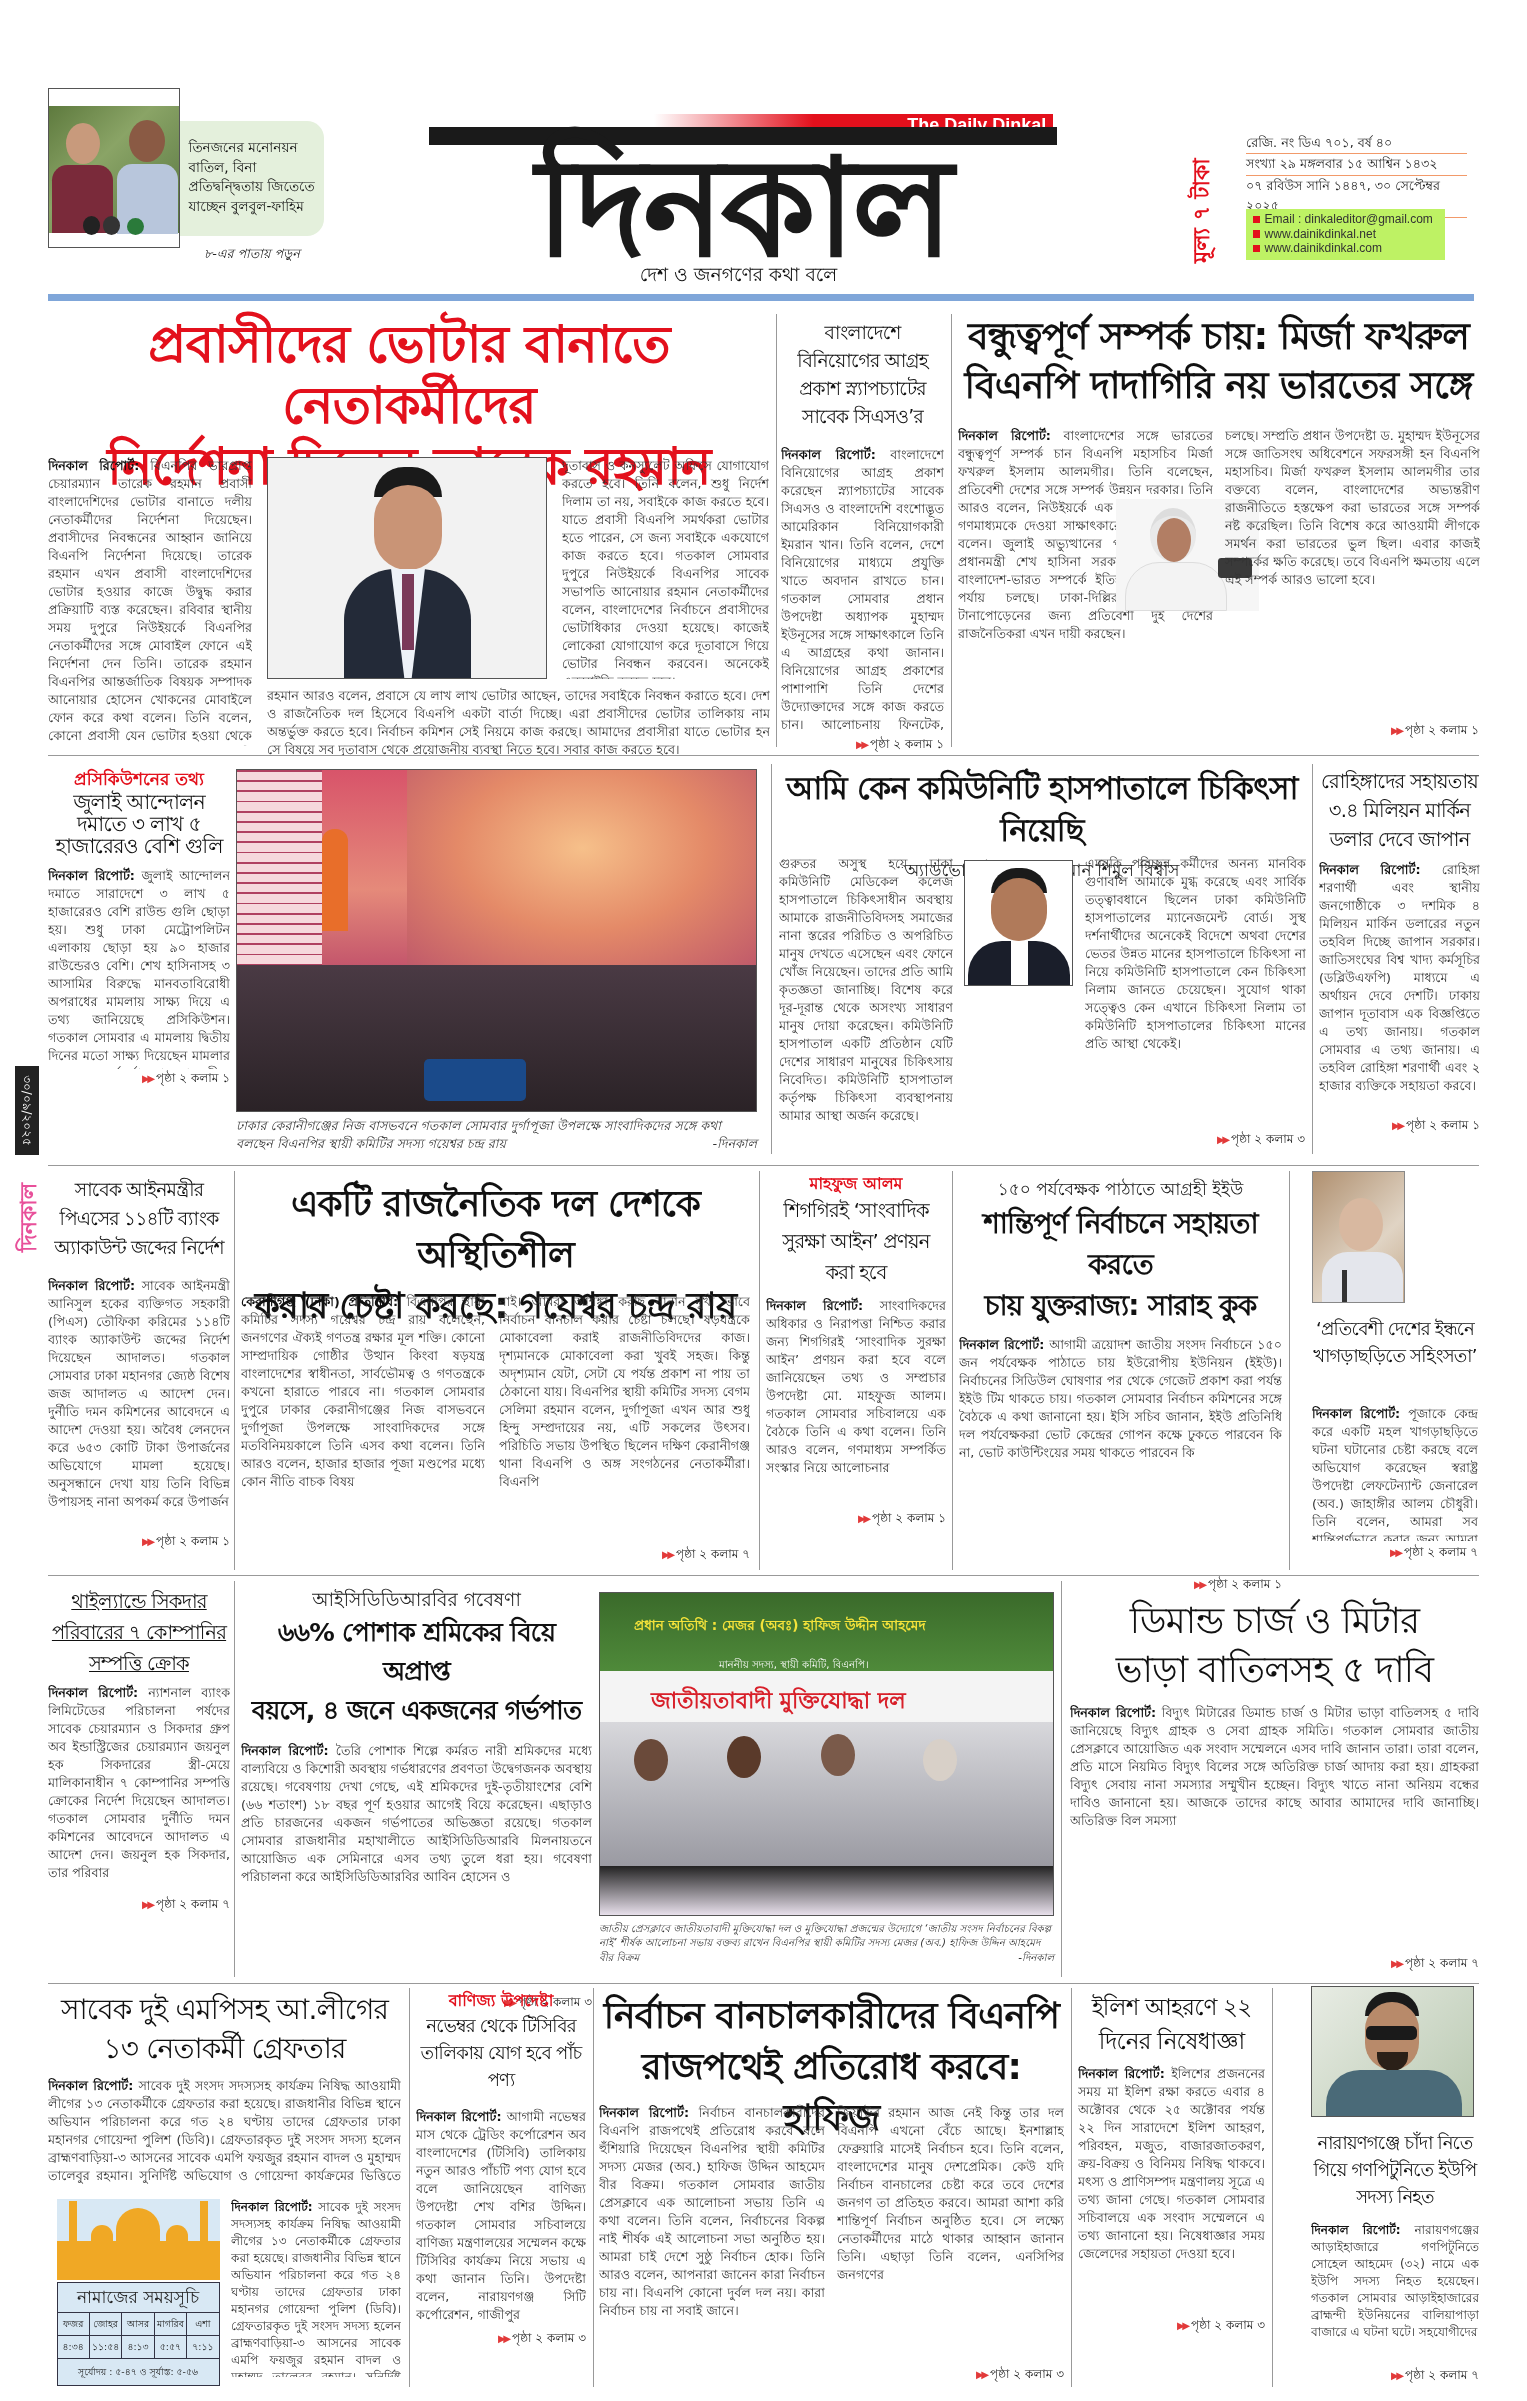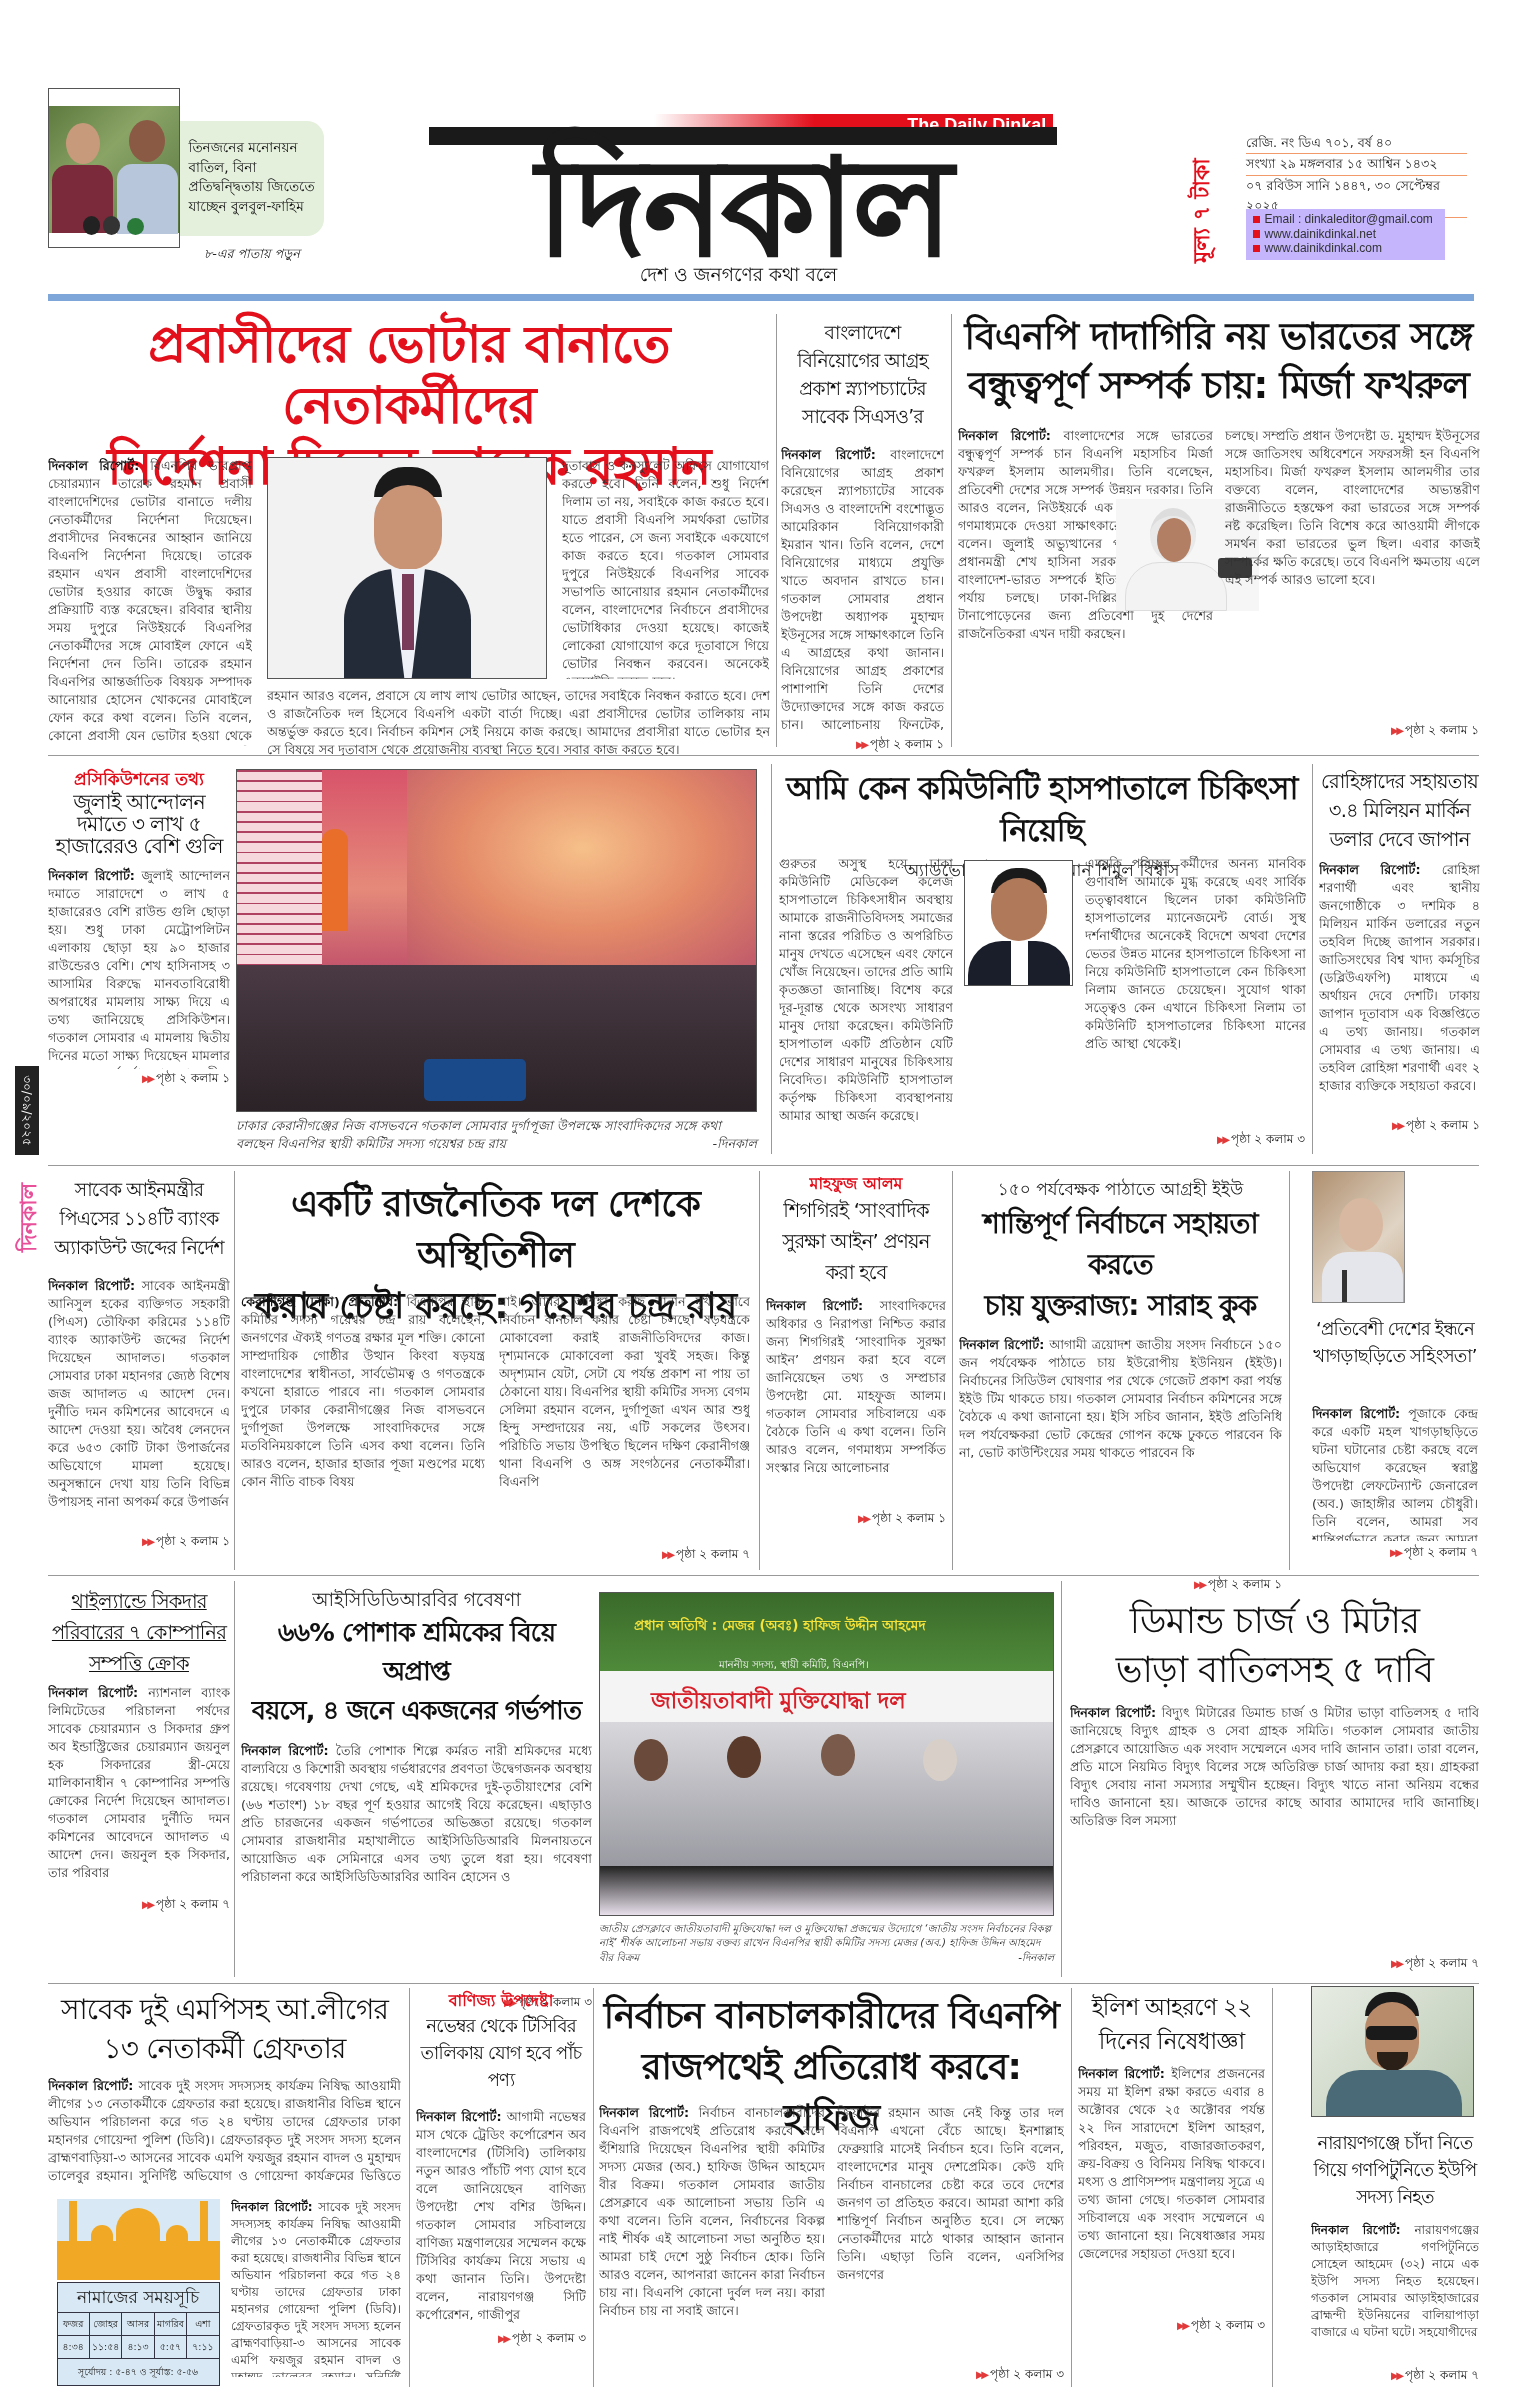--- a/index.html
+++ b/index.html
@@ -51,21 +51,21 @@
   <div class="abs" style="left:429px;top:127px;width:628px;height:127px;font-size:136px;line-height:127px;font-weight:bold;color:#1a1a1a;text-align:center;letter-spacing:-3.4px;border-top:18.7px solid #1a1a1a;">দিনকাল</div>
   <div class="abs" style="left:594px;top:261px;width:289px;text-align:center;font-size:18.7px;color:#111;">দেশ ও জনগণের কথা বলে</div>
 
   <div class="abs" style="left:1171px;top:153px;width:110px;color:#e3101c;font-size:22px;font-weight:bold;transform:rotate(-90deg);transform-origin:0 0;top:263px;left:1184px;">মূল্য ৭ টাকা</div>
 
   <div class="abs" style="left:1246px;top:133px;width:221px;">
     <div style="font-size:12.7px;line-height:20.4px;border-bottom:1.7px solid #f29a6a;">রেজি. নং ডিএ ৭০১, বর্ষ ৪০</div>
     <div style="font-size:12.7px;line-height:20.4px;border-bottom:1.7px solid #f29a6a;">সংখ্যা ২৯ মঙ্গলবার ১৫ আশ্বিন ১৪৩২</div>
     <div style="font-size:12.7px;line-height:20.4px;border-bottom:1.7px solid #f29a6a;">০৭ রবিউস সানি ১৪৪৭, ৩০ সেপ্টেম্বর ২০২৫</div>
   </div>
-  <div class="abs" style="left:1246px;top:209px;width:199px;height:51px;background:#c4b5fd;padding:3.4px 6.8px;">
+  <div class="abs" style="left:1246px;top:209px;width:199px;height:51px;background:#bef264;padding:3.4px 6.8px;">
     <div style="font-size:12px;line-height:14.4px;color:#333;font-family:'Liberation Sans',sans-serif;white-space:nowrap;"><span style="display:inline-block;width:7.6px;height:7.6px;background:#e3101c;margin-right:4.2px;"></span><span>Email : dinkaleditor@gmail.com</span></div>
     <div style="font-size:12px;line-height:14.4px;color:#333;font-family:'Liberation Sans',sans-serif;white-space:nowrap;"><span style="display:inline-block;width:7.6px;height:7.6px;background:#e3101c;margin-right:4.2px;"></span><span>www.dainikdinkal.net</span></div>
     <div style="font-size:12px;line-height:14.4px;color:#333;font-family:'Liberation Sans',sans-serif;white-space:nowrap;"><span style="display:inline-block;width:7.6px;height:7.6px;background:#e3101c;margin-right:4.2px;"></span><span>www.dainikdinkal.com</span></div>
   </div>
 
   <div class="abs" style="left:48px;top:294px;width:1426px;height:6.8px;background:#7fa6d9;"></div>
 </div>
 
 <div class="abs" style="left:15.3px;top:1066px;width:24px;height:89px;background:#222;">
   <div style="position:absolute;left:24px;top:0;width:89px;color:#fff;font-size:12px;line-height:24px;text-align:center;transform:rotate(90deg);transform-origin:0 0;">৩০/০৯/২০২৫</div>
@@ -96,22 +96,22 @@
 <div class="rule-v" style="left:776px;top:314px;height:433px;"></div>
 <div class="abs" style="left:781px;top:319px;width:163px;height:429px;">
   <div class="hl-black" style="font-size:18.7px;line-height:28px;font-weight:normal;">বাংলাদেশে বিনিয়োগের আগ্রহ প্রকাশ স্ন্যাপচ্যাটের সাবেক সিএসও’র</div>
   <div class="body-text" style="margin-top:15.3px;height:289px;overflow:hidden;"><b>দিনকাল রিপোর্ট:</b> বাংলাদেশে বিনিয়োগের আগ্রহ প্রকাশ করেছেন স্ন্যাপচ্যাটের সাবেক সিএসও ও বাংলাদেশি বংশোদ্ভূত আমেরিকান বিনিয়োগকারী ইমরান খান। তিনি বলেন, দেশে বিনিয়োগের মাধ্যমে প্রযুক্তি খাতে অবদান রাখতে চান। গতকাল সোমবার প্রধান উপদেষ্টা অধ্যাপক মুহাম্মদ ইউনূসের সঙ্গে সাক্ষাৎকালে তিনি এ আগ্রহের কথা জানান। বিনিয়োগের আগ্রহ প্রকাশের পাশাপাশি তিনি দেশের উদ্যোক্তাদের সঙ্গে কাজ করতে চান। আলোচনায় ফিনটেক, স্বাস্থ্যসেবা ও শিক্ষা খাতে বিনিয়োগের সম্ভাবনা নিয়েও কথা হয়।</div>
   <div class="jump" style="text-align:right;"><span class="arrow">▶▶</span><span>পৃষ্ঠা ২ কলাম ১</span></div>
 </div>
 <div class="rule-v" style="left:951px;top:314px;height:433px;"></div>
 
 <div class="abs" style="left:958px;top:312px;width:521px;height:433px;">
   <div class="hl-black" style="font-size:37px;line-height:49px;">
+    <div>বন্ধুত্বপূর্ণ সম্পর্ক চায়: মির্জা ফখরুল</div>
     <div>বিএনপি দাদাগিরি নয় ভারতের সঙ্গে</div>
-    <div>বন্ধুত্বপূর্ণ সম্পর্ক চায়: মির্জা ফখরুল</div>
   </div>
   <div class="body-text abs" style="left:0;top:115px;width:255px;height:306px;overflow:hidden;"><b>দিনকাল রিপোর্ট:</b> বাংলাদেশের সঙ্গে ভারতের বন্ধুত্বপূর্ণ সম্পর্ক চান বিএনপি মহাসচিব মির্জা ফখরুল ইসলাম আলমগীর। তিনি বলেছেন, প্রতিবেশী দেশের সঙ্গে সম্পর্ক উন্নয়ন দরকার। তিনি আরও বলেন, নিউইয়র্কে এক অনুষ্ঠানে ভারতের গণমাধ্যমকে দেওয়া সাক্ষাৎকারে তিনি এসব কথা বলেন। জুলাই অভ্যুত্থানের পর ভারত সাবেক প্রধানমন্ত্রী শেখ হাসিনা সরকারের পতনের পর বাংলাদেশ-ভারত সম্পর্কে ইতিহাসের এক জটিল পর্যায় চলছে। ঢাকা-দিল্লির মধ্যকার এই টানাপোড়েনের জন্য প্রতিবেশী দুই দেশের রাজনৈতিকরা এখন দায়ী করছেন।</div>
   <div class="photo" style="left:158px;top:187px;width:143px;height:112px;background:#f6f6f6;border:none;">
     <div style="position:absolute;left:34px;top:8.5px;width:46px;height:54px;border-radius:50%;background:#e9e9e9;border-top:8.5px solid #ddd;"></div>
     <div style="position:absolute;left:41px;top:18.7px;width:34px;height:44px;border-radius:50%;background:#b27e64;"></div>
     <div style="position:absolute;left:8.5px;top:63px;width:102px;height:49px;background:#f3f3f3;border-radius:34px 34px 0 0;border:0.8px solid #ddd;"></div>
     <div style="position:absolute;left:102px;top:59px;width:34px;height:20.4px;background:#3a3a3a;border-radius:3.4px;"></div>
   </div>
   <div class="body-text abs" style="left:267px;top:115px;width:255px;height:293px;overflow:hidden;">চলছে। সম্প্রতি প্রধান উপদেষ্টা ড. মুহাম্মদ ইউনূসের সঙ্গে জাতিসংঘ অধিবেশনে সফরসঙ্গী হন বিএনপি মহাসচিব। মির্জা ফখরুল ইসলাম আলমগীর তার বক্তব্যে বলেন, বাংলাদেশের অভ্যন্তরীণ রাজনীতিতে হস্তক্ষেপ করা ভারতের সঙ্গে সম্পর্ক নষ্ট করেছিল। তিনি বিশেষ করে আওয়ামী লীগকে সমর্থন করা ভারতের ভুল ছিল। এবার কাজই সম্পর্কের ক্ষতি করেছে। তবে বিএনপি ক্ষমতায় এলে এই সম্পর্ক আরও ভালো হবে।</div>
   <div class="jump abs" style="right:0;top:409px;"><span class="arrow">▶▶</span><span>পৃষ্ঠা ২ কলাম ১</span></div>

